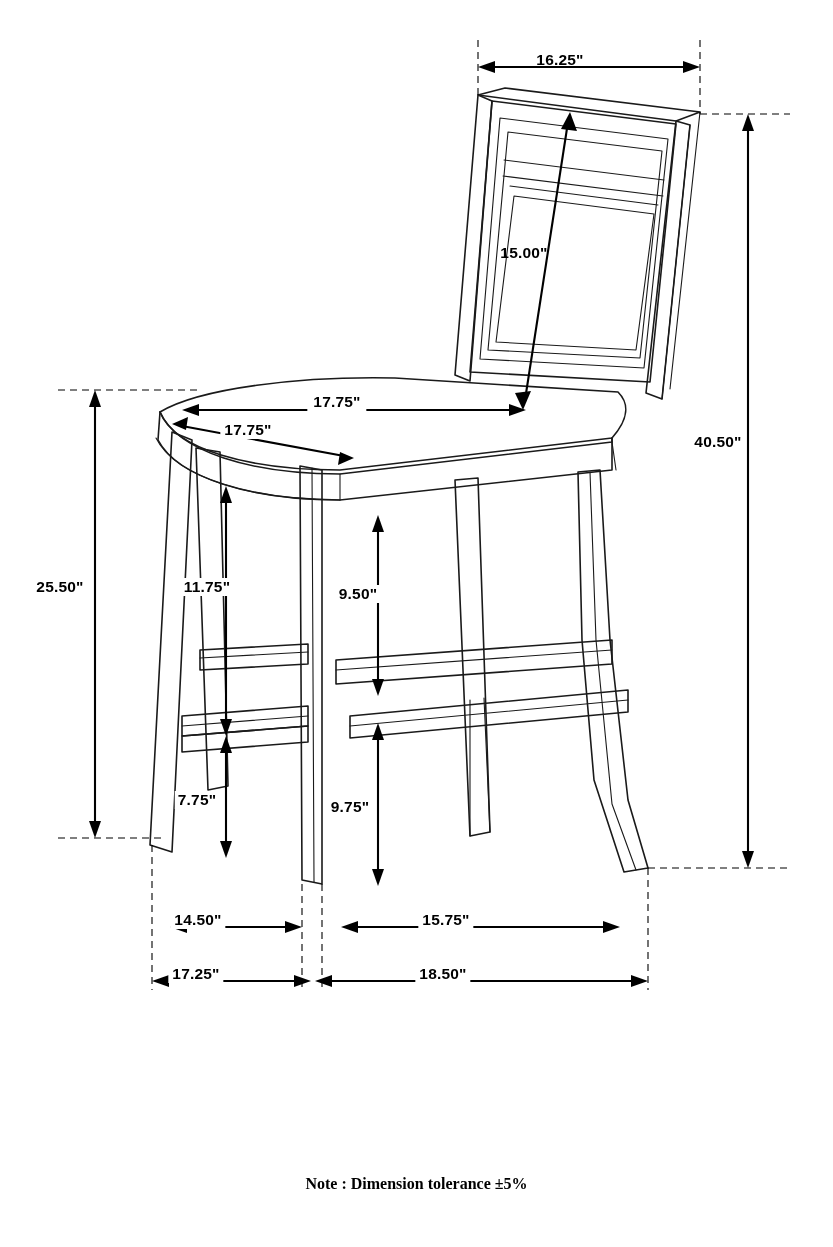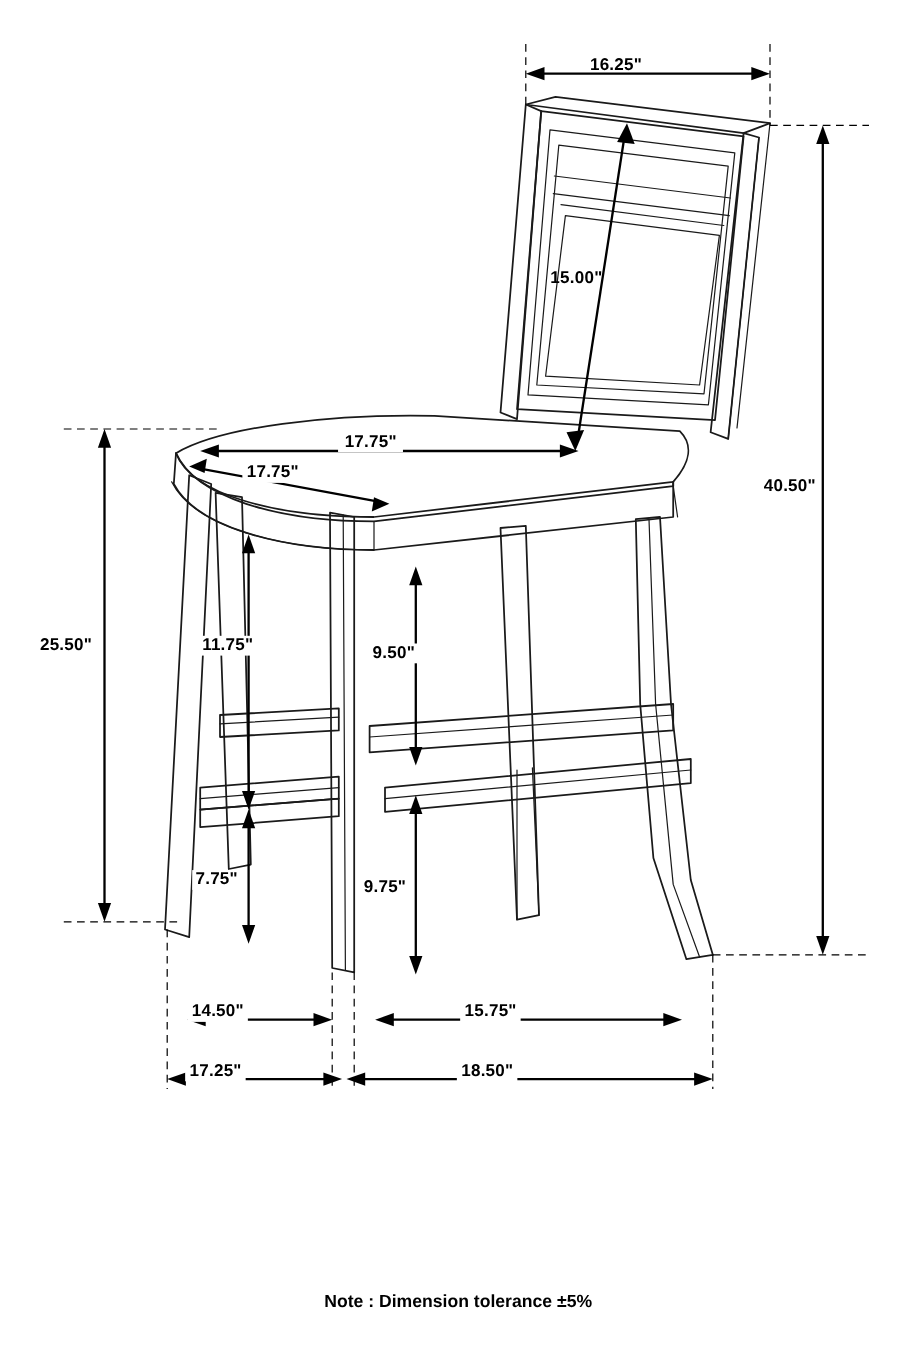--- a/index.html
+++ b/index.html
@@ -33,21 +33,21 @@
     color: #000000;
     white-space: nowrap;
     letter-spacing: 0.2px;
   }
   .note {
     position: absolute;
     left: 0;
     right: 0;
     top: 1175px;
     text-align: center;
-    font-family: Liberation Sans, sans-serif;
+    font-family: Liberation Serif, serif;
     font-size: 16px;
     font-weight: bold;
     color: #000000;
   }
   .chair-line {
     fill: none;
     stroke: #1a1a1a;
     stroke-width: 1.6;
     stroke-linejoin: round;
     stroke-linecap: round;

